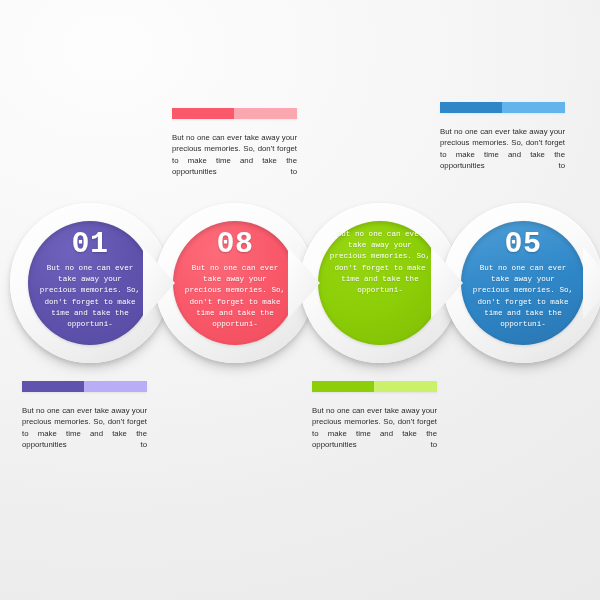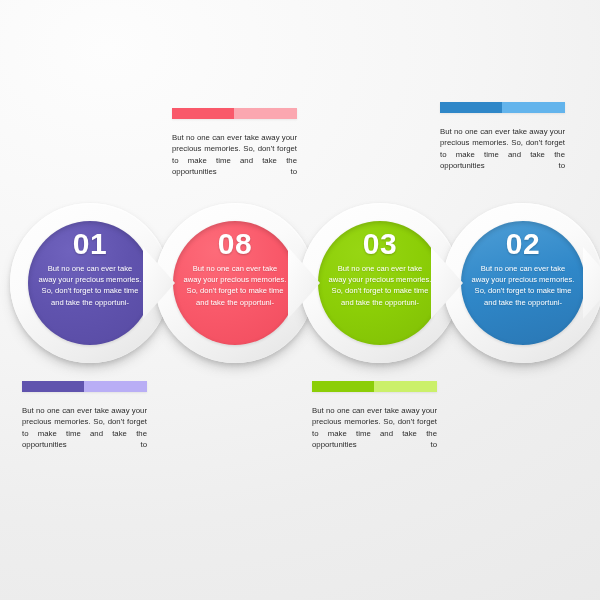--- a/index.html
+++ b/index.html
@@ -48,20 +48,21 @@
     width: 124px;
     height: 124px;
     border-radius: 50%;
     box-shadow:
       inset 0 2px 5px rgba(0,0,0,0.16),
       0 1px 3px rgba(0,0,0,0.12);
     color: #ffffff;
     text-align: center;
     box-sizing: border-box;
     padding: 6px 6px 0 6px;
+    font-family: Liberation Mono, monospace;
   }
   .step .num {
     font-size: 30px;
     font-weight: bold;
     line-height: 34px;
     letter-spacing: 0.5px;
     text-shadow: 0 1px 2px rgba(0,0,0,0.22);
   }
   .step .body {
     font-size: 7.6px;
@@ -133,30 +134,29 @@
     <div class="disc c-pink">
       <div class="num">08</div>
       <div class="body">But no one can ever take away your precious memories. So, don't forget to make time and take the opportuni-</div>
     </div>
     <div class="notch"></div>
   </div>
 
   <div class="step" style="left:300px;">
     <div class="ring"></div>
     <div class="disc c-green">
-      <div class="num">03</div>
       <div class="body">But no one can ever take away your precious memories. So, don't forget to make time and take the opportuni-</div>
     </div>
     <div class="notch"></div>
   </div>
 
   <div class="step" style="left:443px;">
     <div class="ring"></div>
     <div class="disc c-blue">
-      <div class="num">02</div>
+      <div class="num">05</div>
       <div class="body">But no one can ever take away your precious memories. So, don't forget to make time and take the opportuni-</div>
     </div>
     <div class="notch"></div>
     <div class="notch" style="left:140px;"></div>
   </div>
 
   <div class="caption cap-tl">
     <div class="bar">
       <div class="seg-a" style="background:#f9596a;"></div>
       <div class="seg-b" style="background:#fba7b0;"></div>

